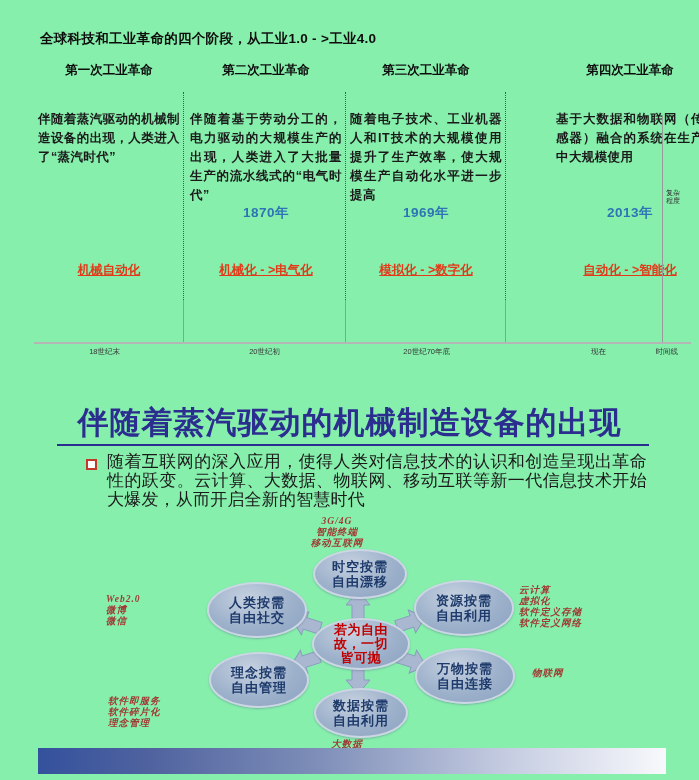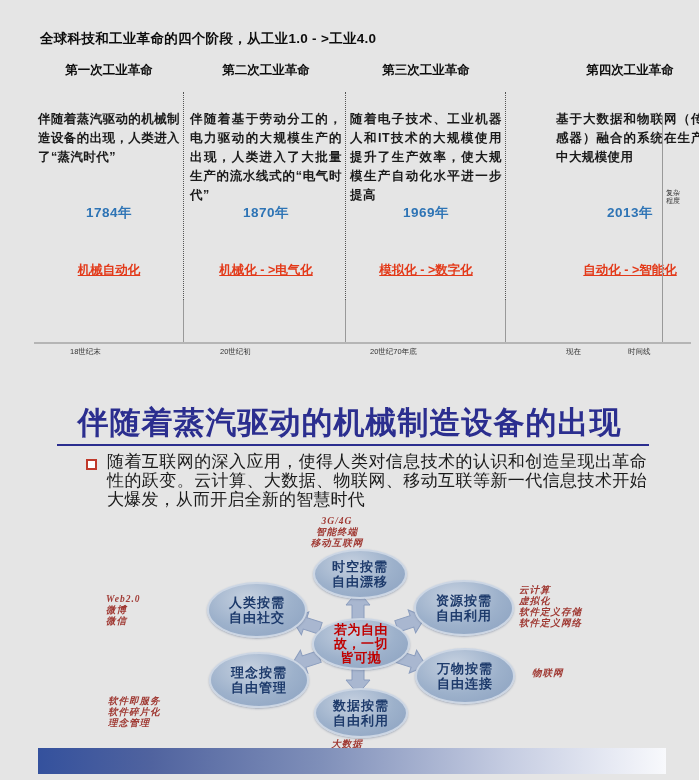--- a/index.html
+++ b/index.html
@@ -1,31 +1,31 @@
 <!DOCTYPE html>
 <html><head>
 <meta charset="utf-8">
 <style>
   html,body{margin:0;padding:0;background:#ffffff;}
   .page{
-    position:relative;width:699px;height:780px;background:#e5e5e5;overflow:hidden;
+    position:relative;width:699px;height:780px;background:#86efac;overflow:hidden;
     font-family:"Liberation Sans",sans-serif;color:#111;
   }
   
   .s1-title{position:absolute;left:40px;top:30px;font-size:13.5px;font-weight:bold;color:#0d0d0d;letter-spacing:.3px;}
   .col{position:absolute;top:60px;height:290px;}
   .col-header{position:absolute;top:2px;left:0;width:100%;text-align:center;font-size:12.5px;font-weight:bold;color:#0d0d0d;}
   .col-body{position:absolute;top:50px;left:0;width:100%;font-size:12.5px;font-weight:600;line-height:19px;color:#1a1a1a;letter-spacing:.4px;text-align:justify;}
   .col-year{position:absolute;top:144px;left:0;width:100%;text-align:center;font-size:13.5px;font-weight:bold;color:#2e74b5;letter-spacing:.5px;}
   .col-label{position:absolute;top:202px;left:0;width:100%;text-align:center;font-size:12.5px;font-weight:bold;color:#e33a1a;text-decoration:underline;}
   .div-dotted{position:absolute;top:92px;height:208px;width:0;border-left:1px dotted #555;}
   .div-solid{position:absolute;top:300px;height:43px;width:0;border-left:1px solid #999;}
   .y-axis{position:absolute;left:662px;top:116px;height:227px;width:0;border-left:1px solid #999;}
   .timeline{position:absolute;left:34px;top:342px;width:657px;height:2px;background:#b5b5b5;}
-  .tick{position:absolute;top:347px;font-size:7.5px;color:#333;text-align:left;}
+  .tick{position:absolute;top:347px;font-size:7.5px;color:#333;text-align:right;}
   .ylabel{position:absolute;left:666px;top:189px;font-size:7px;line-height:8px;color:#333;white-space:pre-line;}
   
   .s2-title{position:absolute;left:0;top:402px;width:699px;text-align:center;font-size:31px;font-weight:bold;
             color:#2b2e8f;font-family:"Liberation Serif",serif;letter-spacing:1px;}
   .s2-underline{position:absolute;left:57px;top:444px;width:592px;height:2px;background:#2b2e8f;}
   .bullet-square{position:absolute;left:86px;top:459px;width:7px;height:7px;border:2px solid #c0392b;background:#fff;}
   .s2-para{position:absolute;left:107px;top:452px;width:540px;font-size:17px;line-height:19px;color:#1a1a1a;
            font-family:"Liberation Serif",serif;text-align:justify;letter-spacing:.2px;}
   
   .node{position:absolute;border-radius:50%;
@@ -44,21 +44,20 @@
 </head>
 <body>
 
 <div class="page">
 
   <div class="s1-title">全球科技和工业革命的四个阶段，从工业1.0 - &gt;工业4.0</div>
 
   <div class="col" style="left:38px;width:142px;">
     <div class="col-header">第一次工业革命</div>
     <div class="col-body">伴随着蒸汽驱动的机械制造设备的出现，人类进入了“蒸汽时代”</div>
-    <div class="col-year">1784年</div>
     <div class="col-label">机械自动化</div>
   </div>
 
   <div class="col" style="left:190px;width:152px;">
     <div class="col-header">第二次工业革命</div>
     <div class="col-body">伴随着基于劳动分工的，电力驱动的大规模生产的出现，人类进入了大批量生产的流水线式的“电气时代”</div>
     <div class="col-year">1870年</div>
     <div class="col-label">机械化 - &gt;电气化</div>
   </div>
 

